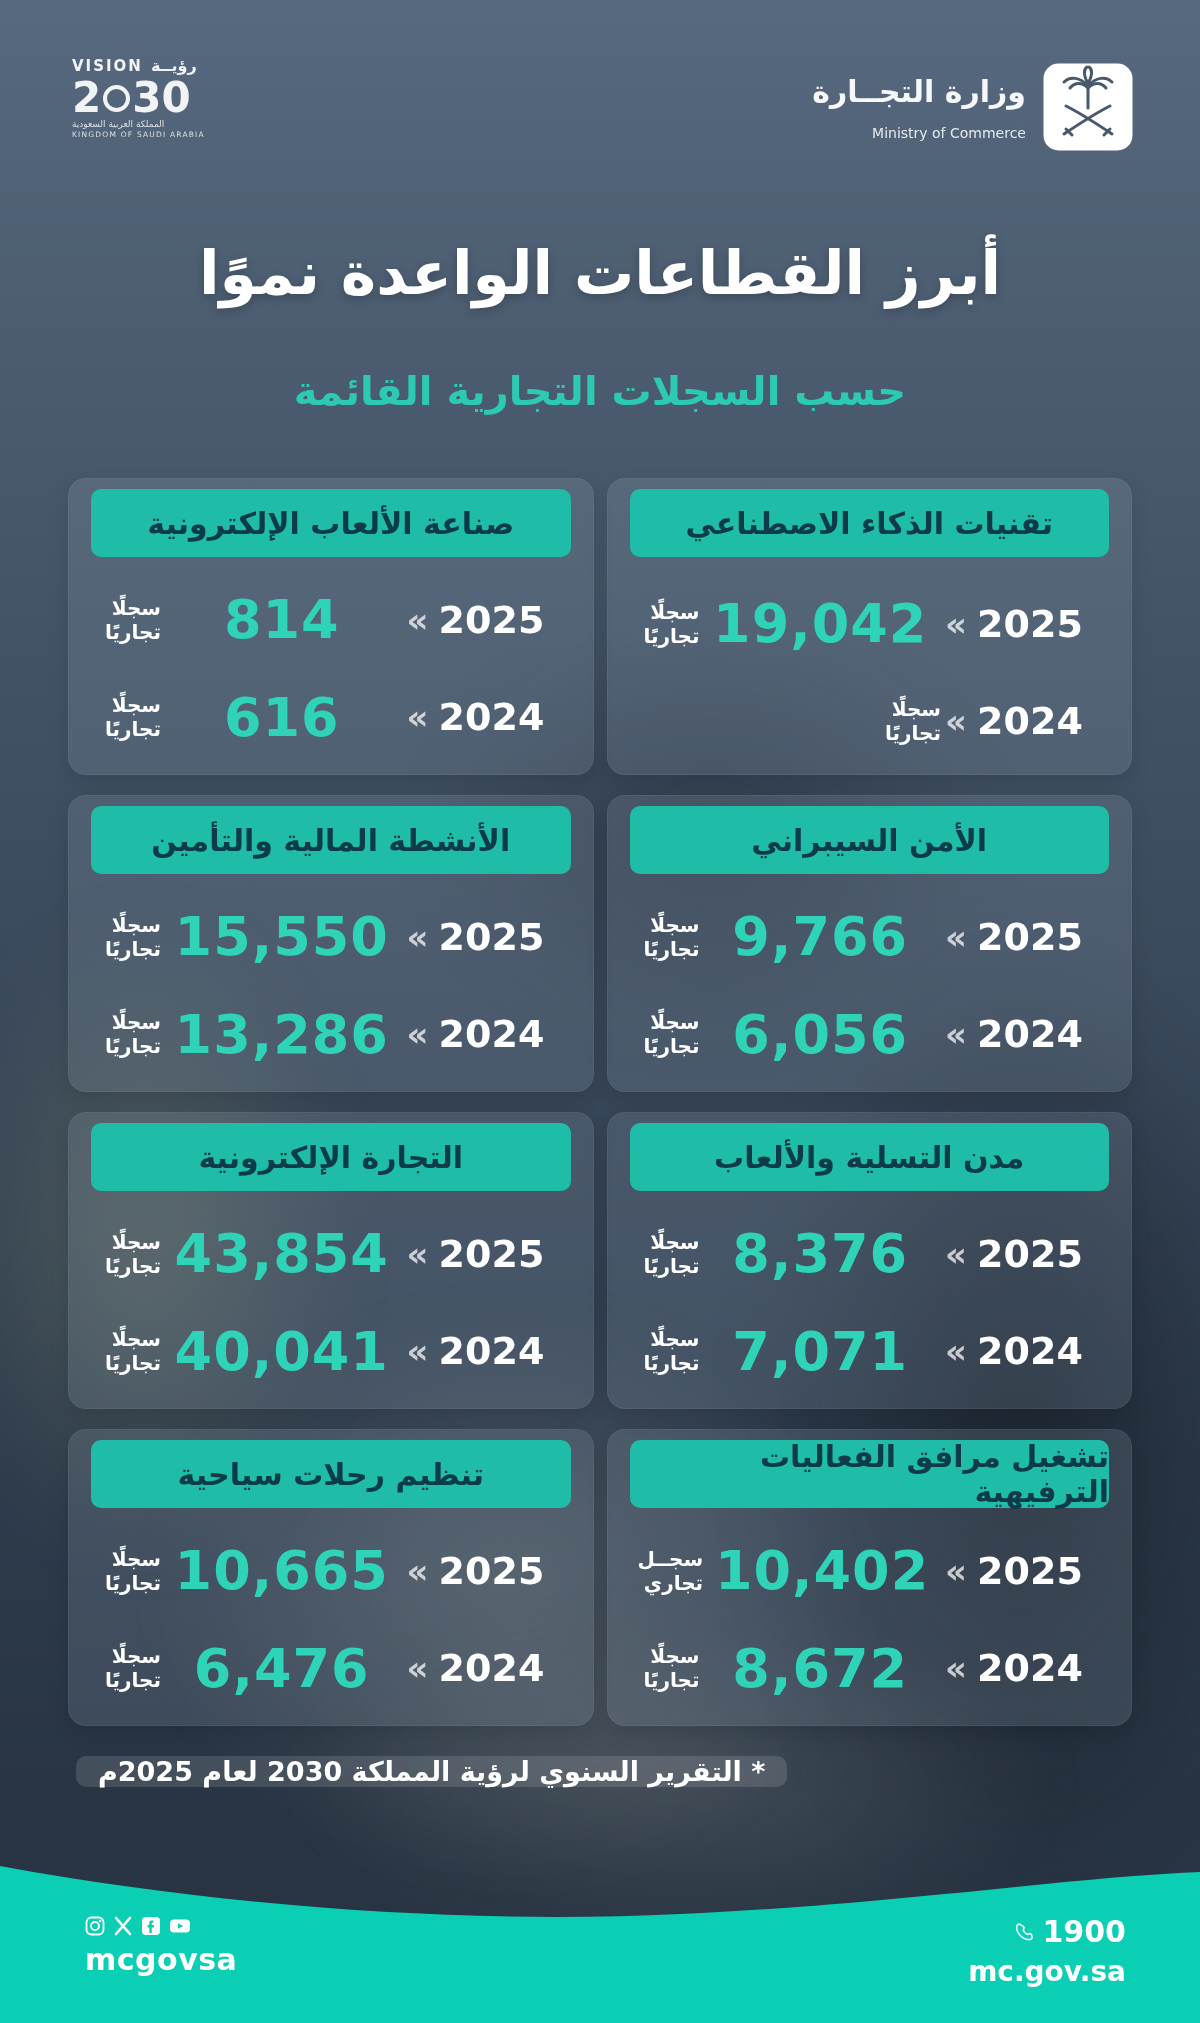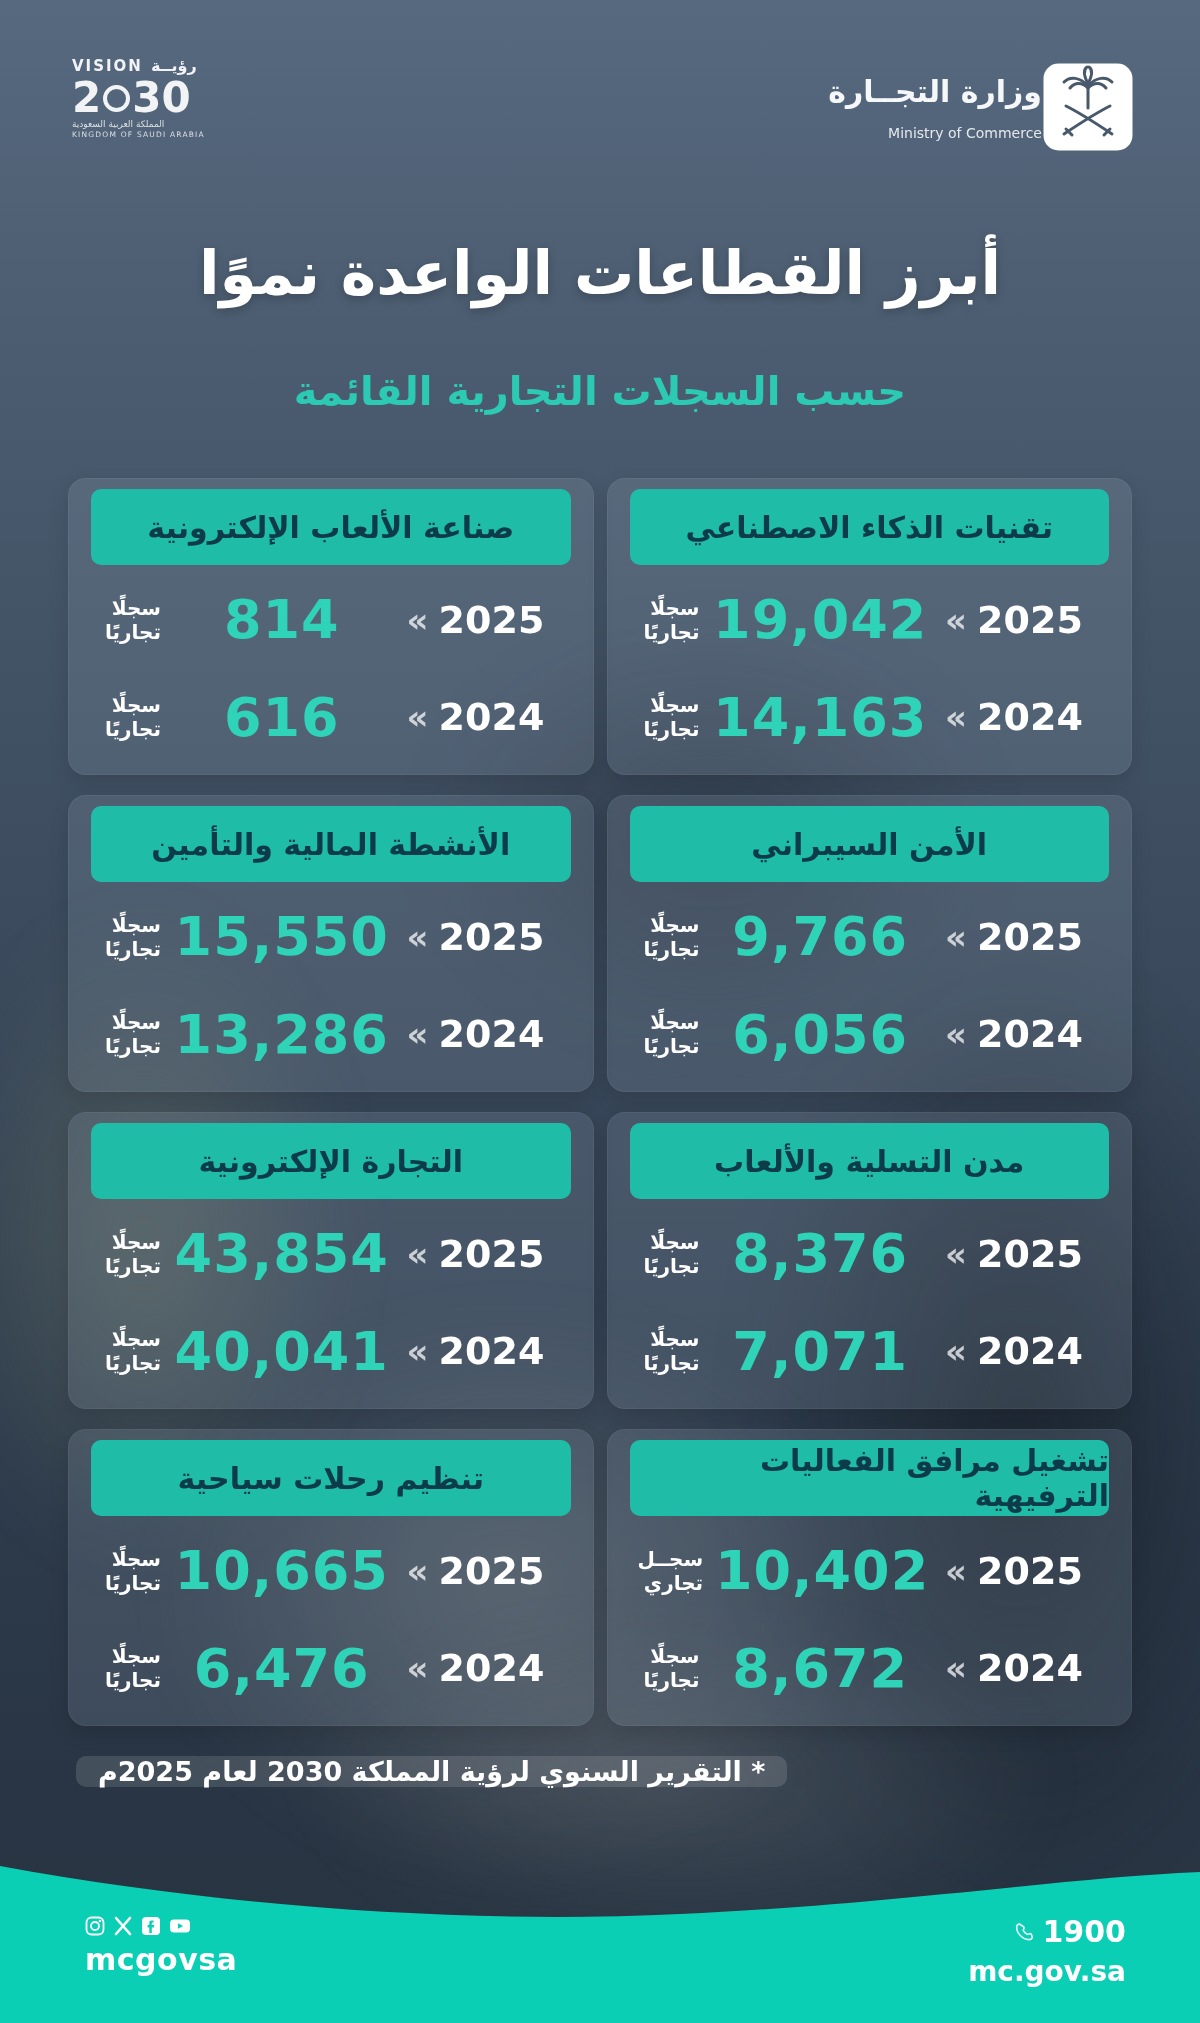--- a/index.html
+++ b/index.html
@@ -18,37 +18,37 @@
   
   .vision{position:absolute;left:72px;top:56px;color:rgba(255,255,255,.92);width:150px;z-index:2;}
   .vision .l1{display:flex;align-items:baseline;gap:8px;font-size:15px;letter-spacing:2px;font-weight:bold;}
   .vision .l1 .ar{letter-spacing:0;font-size:16px;}
   .vision .l2{display:flex;align-items:center;font-size:42px;font-weight:bold;line-height:1;margin-top:2px;}
   .ring{display:inline-block;width:19px;height:19px;border:4.5px solid rgba(255,255,255,.92);border-radius:50%;margin:0 2px;}
   .vision .l3{font-size:9px;direction:rtl;text-align:left;opacity:.85;}
   .vision .l4{font-size:7.5px;letter-spacing:1.2px;opacity:.85;margin-top:1px;}
 
   
-  .moc{position:absolute;right:66px;top:62px;display:flex;align-items:center;z-index:2;color:rgba(255,255,255,.95);}
+  .moc{position:absolute;right:66px;top:62px;display:flex;align-items:center;gap:16px;z-index:2;color:rgba(255,255,255,.95);}
   .moc .txt{text-align:right;}
   .moc .ar{font-size:30px;font-weight:bold;direction:rtl;}
   .moc .en{font-size:14px;margin-top:16px;opacity:.9;}
   .moc-badge{display:block;}
 
   .main-title{position:absolute;top:238px;left:0;right:0;text-align:center;direction:rtl;
     font-size:60px;font-weight:bold;color:#ffffff;z-index:2;text-shadow:0 3px 10px rgba(0,0,0,.22);}
   .subtitle{position:absolute;top:368px;left:0;right:0;text-align:center;direction:rtl;
     font-size:40px;font-weight:bold;color:#2cc9b3;z-index:2;}
 
   .cards{position:absolute;top:478px;left:68px;width:1064px;display:grid;
     grid-template-columns:1fr 1fr;gap:20px 13px;direction:rtl;z-index:2;}
   .card{position:relative;height:295px;border-radius:18px;
     background:rgba(168,185,201,.17);box-shadow:0 8px 20px rgba(0,0,0,.12);
     border:1px solid rgba(255,255,255,.05);}
-  .card-header{position:absolute;top:10px;left:22px;right:22px;height:76px;border-radius:10px;
+  .card-header{position:absolute;top:10px;left:22px;right:22px;height:68px;border-radius:10px;
     background:#1fbda7;display:flex;align-items:center;justify-content:center;
     font-size:30px;font-weight:bold;color:#0d3b4a;direction:rtl;}
   .rows{position:absolute;top:92px;bottom:8px;left:0;right:0;display:flex;flex-direction:column;justify-content:space-around;}
   .row{display:flex;direction:rtl;align-items:center;padding:0 42px 0 30px;}
   .year{font-size:38px;font-weight:bold;color:#ffffff;min-width:118px;text-align:center;}
   .chev{font-size:34px;font-weight:bold;color:rgba(255,255,255,.72);direction:ltr;unicode-bidi:bidi-override;margin:0 4px;}
   .value{flex:1;text-align:center;font-size:54px;font-weight:bold;color:#2ed3b8;letter-spacing:1px;}
   .unit{display:flex;flex-direction:column;align-items:flex-start;direction:rtl;text-align:right;
     color:#ffffff;font-size:20px;font-weight:bold;line-height:1.2;min-width:62px;}
 
@@ -125,21 +125,20 @@
             <span class="chev">«</span>
             <span class="value">19,042</span>
             <span class="unit">
               <span>سجلًا</span>
               <span>تجاريًا</span>
             </span>
           </div>
           <div class="row">
             <span class="year">2024</span>
             <span class="chev">«</span>
-            <span class="value">14,163</span>
             <span class="unit">
               <span>سجلًا</span>
               <span>تجاريًا</span>
             </span>
           </div>
         </div>
       </div>
       <div class="card">
         <div class="card-header">صناعة الألعاب الإلكترونية</div>
         <div class="rows">

